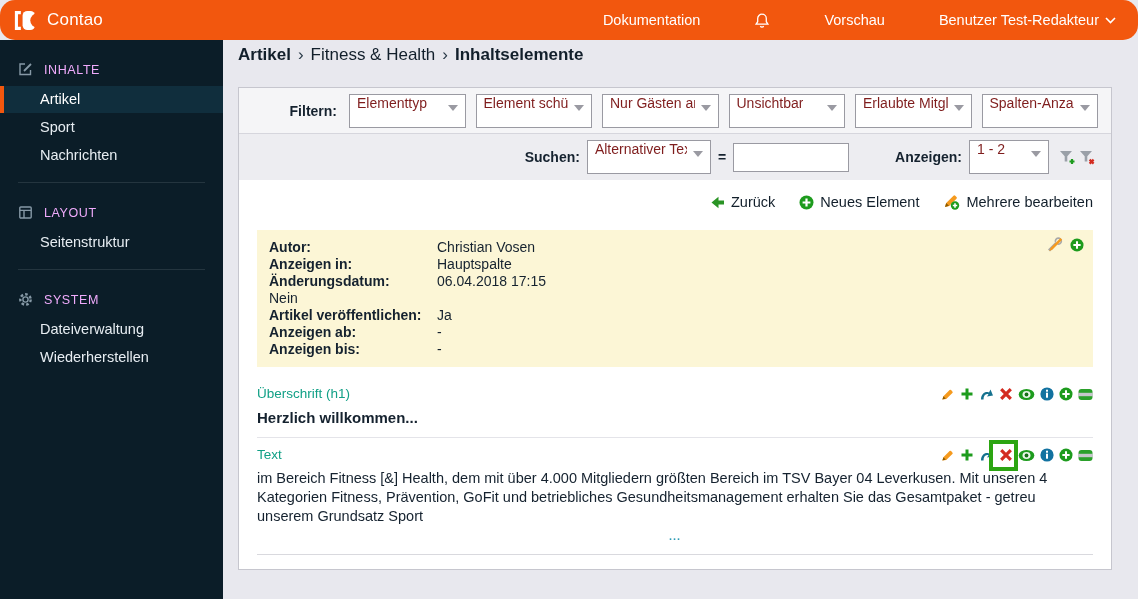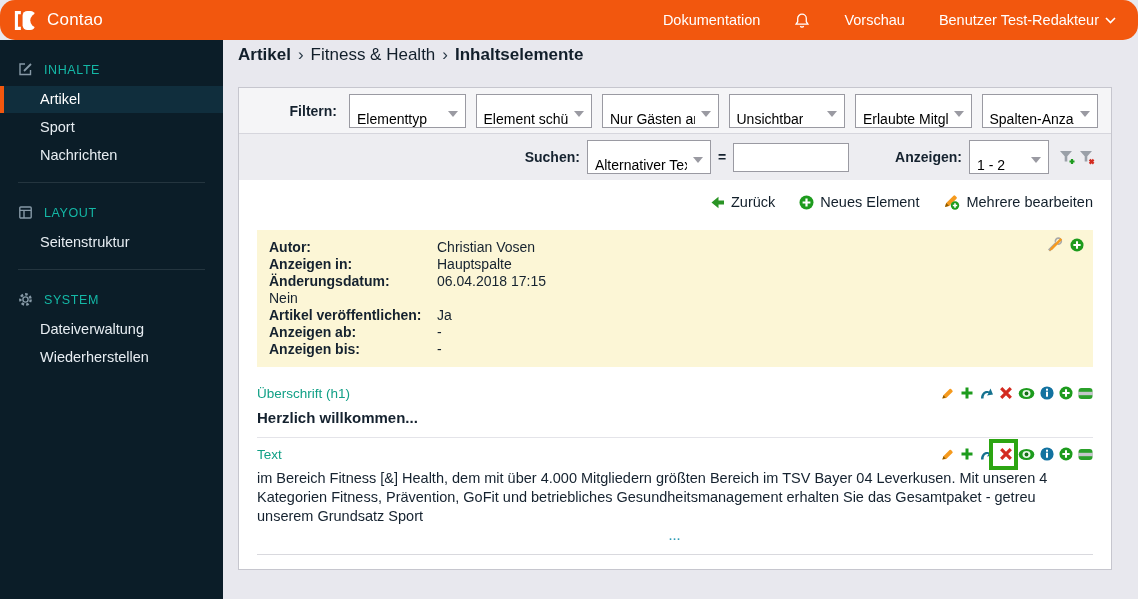--- a/index.html
+++ b/index.html
@@ -13,30 +13,30 @@
   }
   
   .topbar {
     position:absolute; top:0; left:0; width:1138px; height:40px;
     background:#f2570e; color:#fff;
     display:flex; align-items:center;border-radius:15px;
   }
   .brand { display:flex; align-items:center; gap:10px; padding-left:12px; }
   .brand-name { font-size:17px; letter-spacing:.2px; }
   .topnav { margin-left:auto; display:flex; align-items:center; gap:34px; padding-right:22px; font-size:14.5px; }
-  .topnav a { color:#fff; text-decoration:none; cursor:pointer; display:flex; align-items:center; gap:6px; }
+  .topnav a { color:#fff; text-decoration:none; cursor:pointer; display:flex; align-items:center; gap:6px;margin-left:20px; }
   
   .sidebar {
     position:absolute; top:40px; left:0; width:223px; height:559px;
     background:#0b1d28;
   }
   .side-section { padding-top:14px; }
   .side-head {
     display:flex; align-items:center; gap:11px;
-    padding:8px 18px; color:#14b8a6; font-size:12.5px; letter-spacing:.6px;
+    padding:8px 18px; color:#f0abfc; font-size:12.5px; letter-spacing:.6px;
   }
   .side-item {
     padding:5px 0 5px 40px; font-size:14.5px; color:#e7edf2;
     line-height:17px; cursor:pointer; margin:1px 0;
   }
   .side-item.active {
     background:#102e3d; border-left:4px solid #f2570e; padding-left:36px; color:#fff;
   }
   .side-divider { border-top:1px solid #24353f; margin:13px 18px 0 18px; }
   
@@ -48,22 +48,22 @@
     position:absolute; top:59px; left:15px; width:874px;
     background:#fff; border:1px solid #c6c6ce;
   }
   .filter-row {
     background:#f5f5f7; height:45px; display:flex; align-items:center;
     gap:10px; padding:0 13px 0 0;
   }
   .filter-label { width:100px; text-align:right; font-weight:700; font-size:14px; padding-right:2px; flex:none; }
   .dropdown {
     background:#fff; border:1px solid #9a9aa2; height:29px;
-    display:flex; align-items:flex-start; justify-content:space-between;
-    padding:16px 7px; font-size:14px; color:#000000; cursor:pointer;
+    display:flex; align-items:flex-end; justify-content:space-between;
+    padding:16px 7px; font-size:14px; color:#7f1d1d; cursor:pointer;
     white-space:nowrap; overflow:hidden;
   }
   .filter-row .dropdown { flex:1 1 0; min-width:0; }
   .dd-label { overflow:hidden; white-space:nowrap; }
   .dd-arrow {
     flex:none; width:0; height:0; margin-left:6px;
     border-left:5px solid transparent; border-right:5px solid transparent;
     border-top:6px solid #9a9aa2;
   }
   .search-row {
@@ -90,21 +90,21 @@
   }
   .action { display:flex; align-items:center; gap:6px; color:#121f2b; cursor:pointer; }
   .infobox {
     background:#fcf6d6; position:relative; padding:9px 12px; margin-bottom:10px;
   }
   .info-row { display:flex; font-size:14px; line-height:17px; }
   .info-label { width:168px; font-weight:700; flex:none; }
   .info-icons { position:absolute; top:7px; right:9px; display:flex; gap:7px; align-items:center; }
   .element { padding:9px 0 10px 0; }
   .element + .element { border-top:1px solid #e4e4e9; }
-  .el-head { display:flex; justify-content:space-between; align-items:flex-start; }
+  .el-head { display:flex; justify-content:space-between; align-items:flex-end; }
   .el-type { color:#11a086; font-size:13.5px; }
   .el-icons { display:flex; gap:5px; align-items:center; }
   .el-body { font-size:14.5px; margin-top:7px; line-height:19px; }
   .el-body.bold { font-weight:700; font-size:15px; }
   .el-more { text-align:center; color:#2d9bb5; font-weight:700; font-size:11px; letter-spacing:1px; margin-top:4px; cursor:pointer; }
   .end-rule { border-top:1px solid #d9d9de; margin-top:2px; }
   
   .del-wrap { position:relative; display:inline-flex; line-height:0; }
   .annotation {
     position:absolute; left:-10px; top:-8px; width:29px; height:31px;

